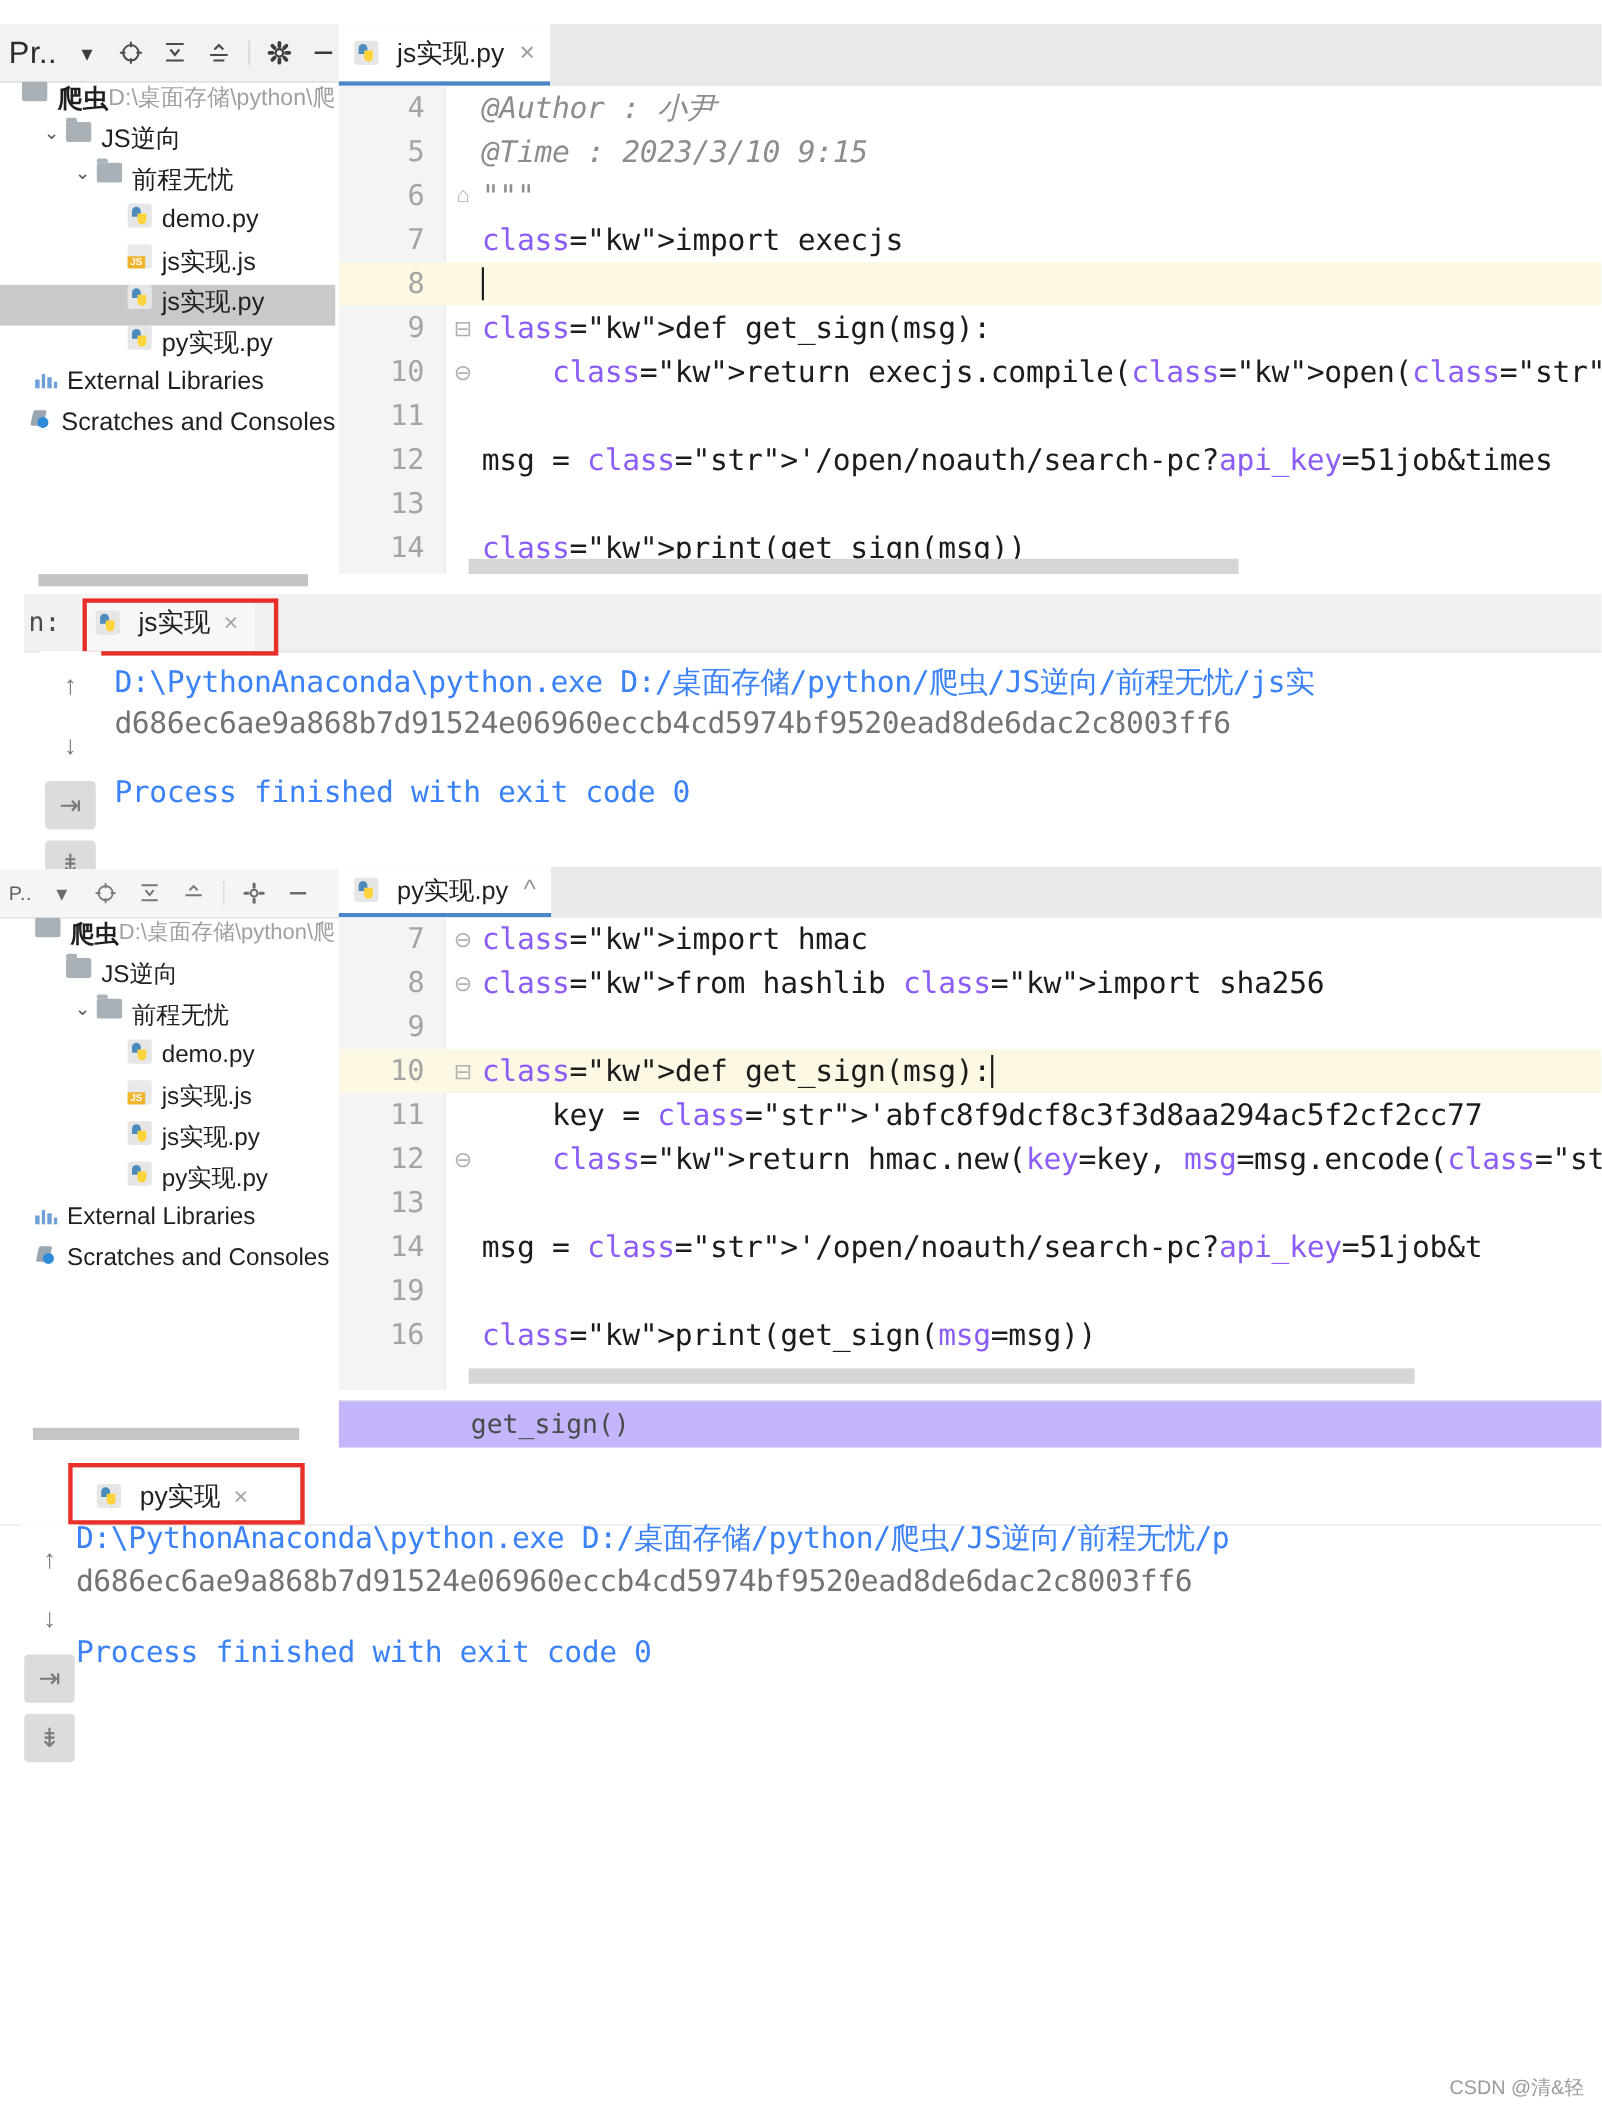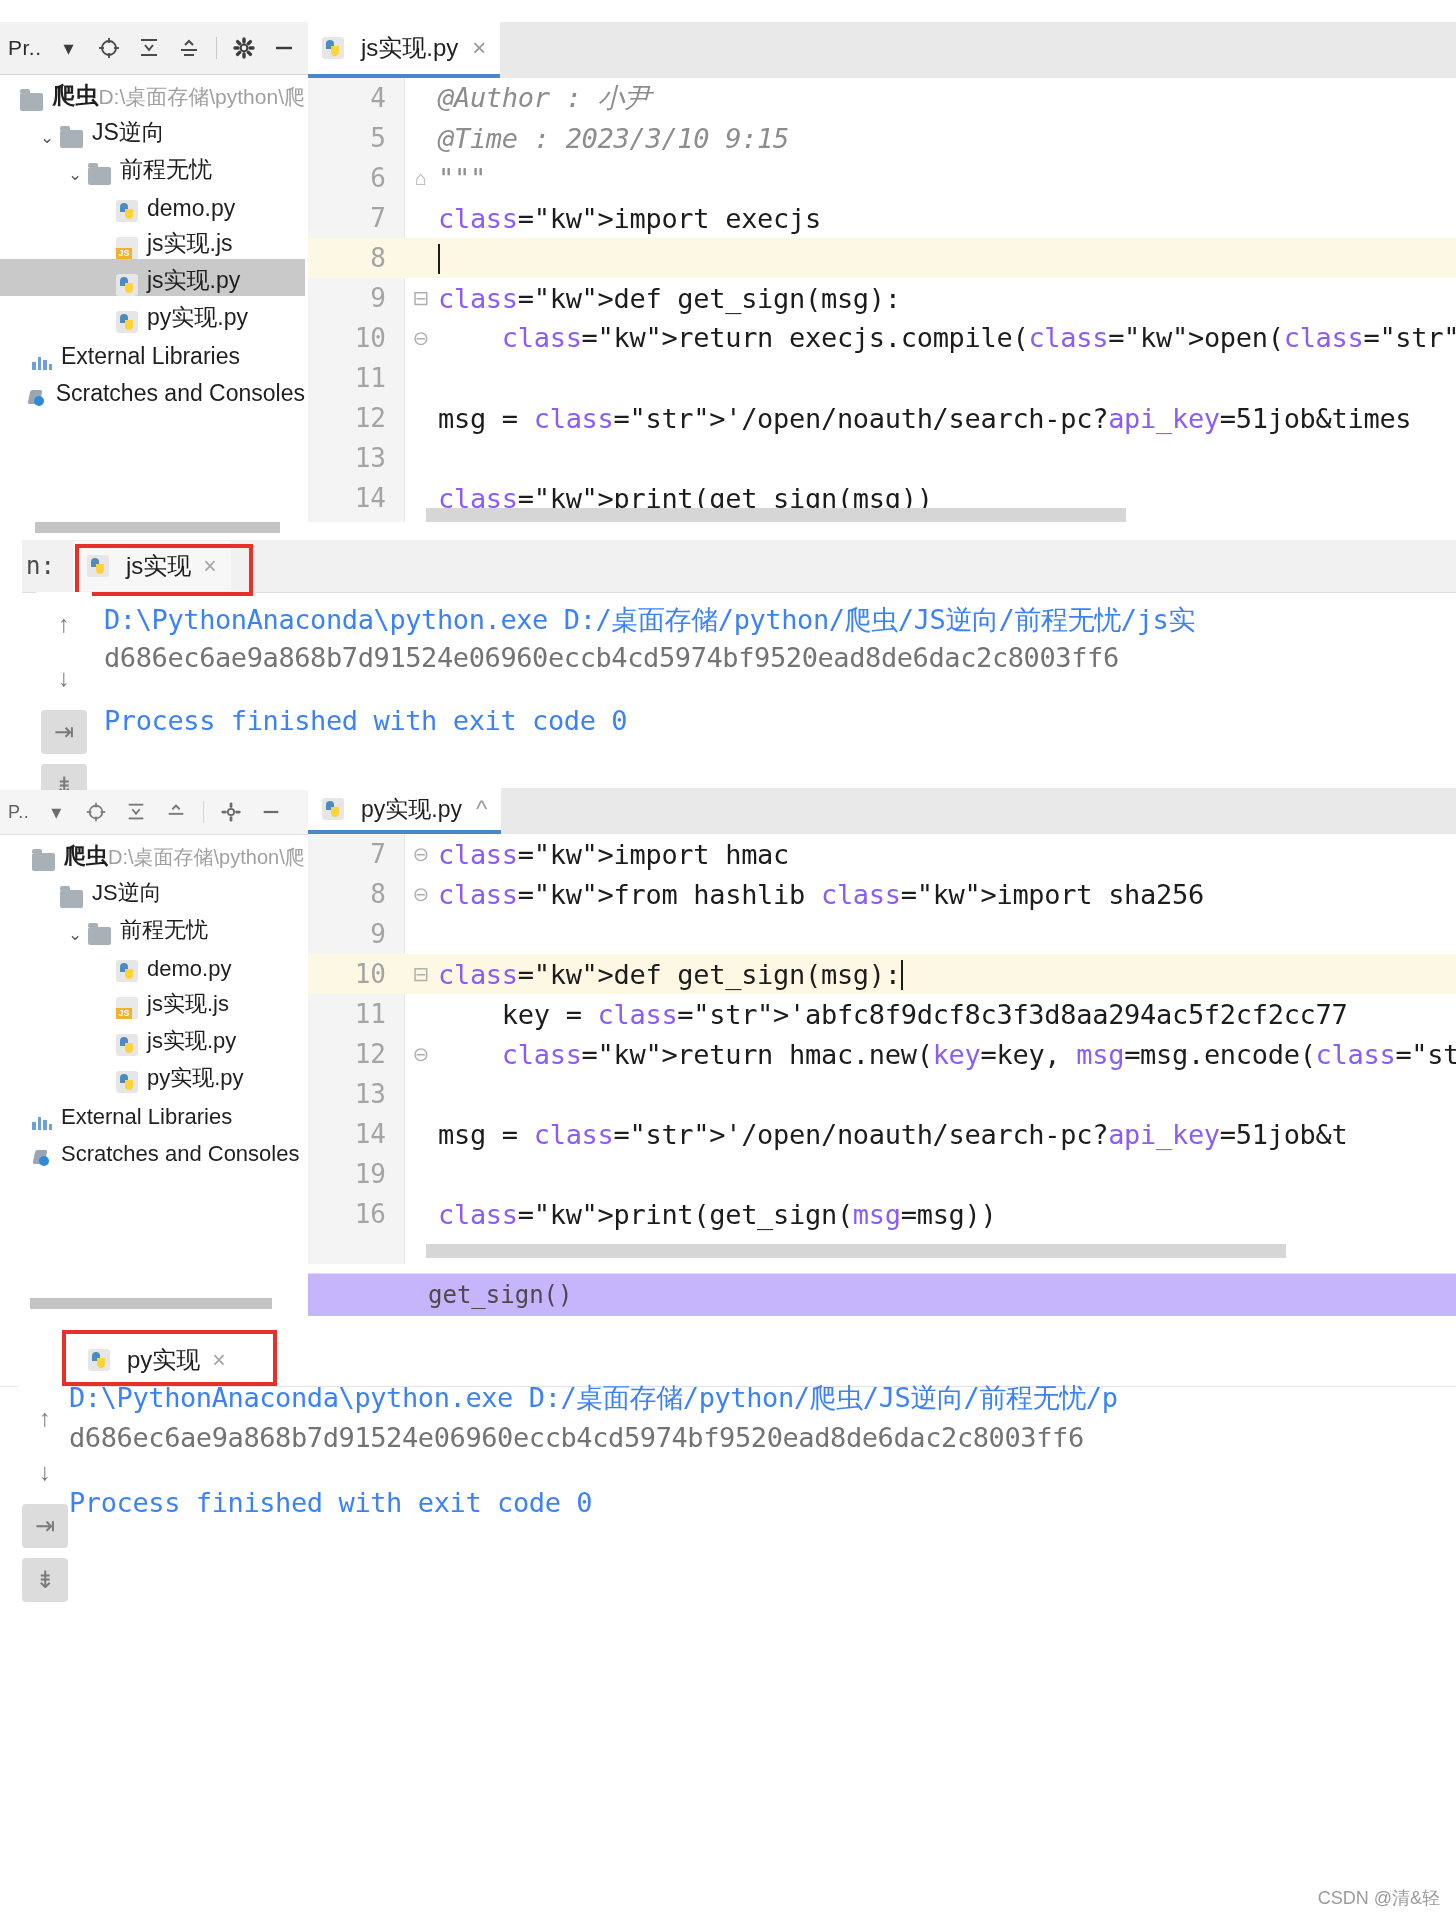--- a/index.html
+++ b/index.html
@@ -12,27 +12,27 @@
     color:#2b2b2b;
   }
 
   
   .panel{position:absolute;background:#ffffff;}
   .toolbar{
     background:#f2f2f2;border-bottom:1px solid #d6d6d6;
     display:flex;align-items:center;gap:14px;padding:0 8px;
     font-size:20px;color:#3c3c3c;
   }
-  .tb-label{font-size:21px;color:#2b2b2b;letter-spacing:.5px;}
+  .tb-label{font-size:28px;color:#2b2b2b;letter-spacing:.5px;}
   .tb-ico{width:26px;height:26px;display:inline-flex;align-items:center;justify-content:center;}
   .tb-sep{width:1px;height:22px;background:#c8c8c8;}
 
   
   .tree{font-size:23px;color:#1f1f1f;}
-  .trow{display:flex;align-items:flex-end;height:37px;padding-left:6px;white-space:nowrap;}
+  .trow{display:flex;align-items:flex-start;height:37px;padding-left:6px;white-space:nowrap;}
   .trow.sel{background:#c9c9c9;}
   .twist{width:26px;display:inline-flex;align-items:center;justify-content:center;color:#5a5a5a;font-size:17px;}
   .folder{
     width:23px;height:18px;background:#a8b0b8;border-radius:2px 2px 2px 2px;
     margin-right:9px;position:relative;flex:none;
   }
   .folder:before{content:"";position:absolute;top:-4px;left:0;width:10px;height:4px;background:#a8b0b8;border-radius:2px 2px 0 0;}
   .pyico{
     width:22px;height:22px;margin-right:9px;flex:none;position:relative;
     background:#e6e6e6;border-radius:3px;

